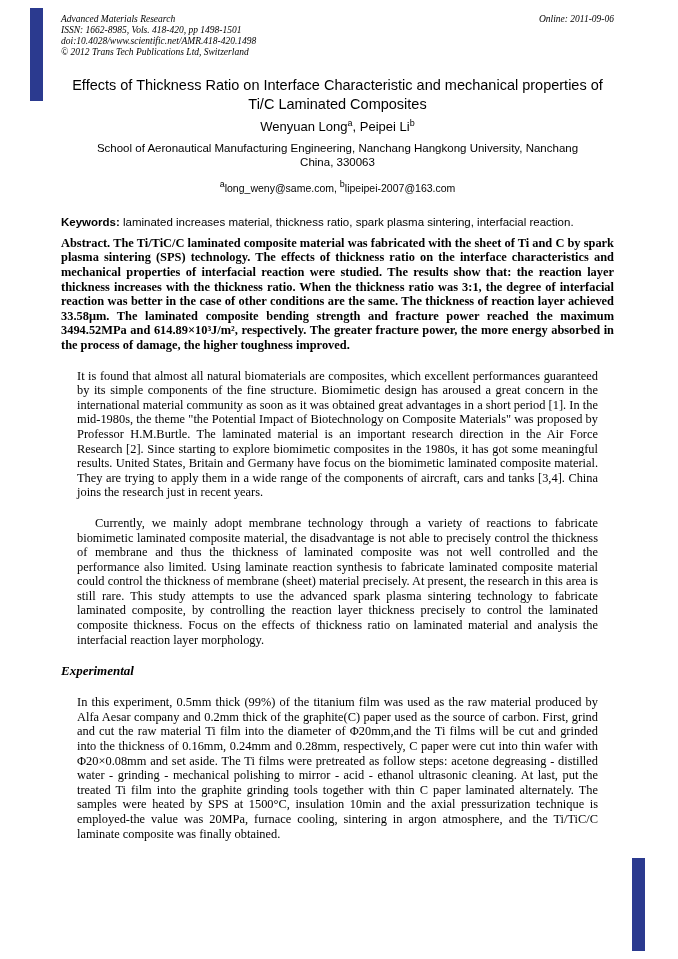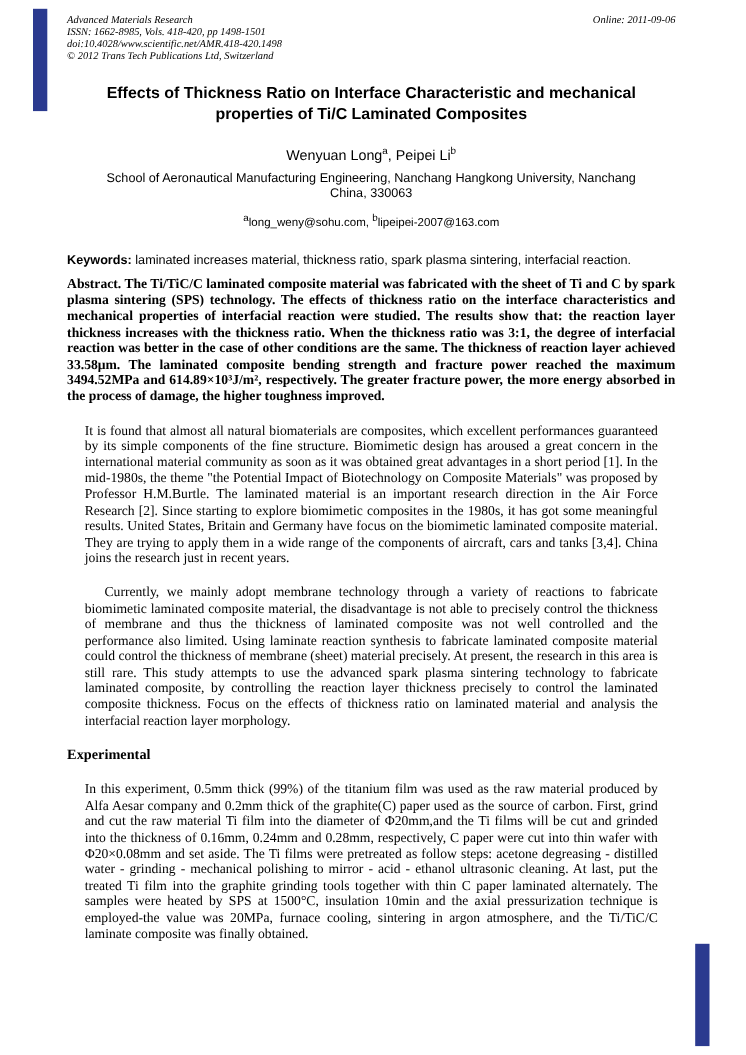--- a/index.html
+++ b/index.html
@@ -40,27 +40,27 @@
     font-style: italic;
     font-size: 9.5px;
     line-height: 11px;
   }
   .jheader .hleft div { white-space: nowrap; }
 
   
   .title {
     margin: 18px 8px 0 8px;
     font-family: "Liberation Sans", sans-serif;
-    font-weight: bold;
+    font-weight: normal;
     font-size: 14.5px;
     line-height: 18.5px;
     text-align: center;
   }
   .authors {
-    margin-top: 16px;
+    margin-top: 2px;
     font-family: "Liberation Sans", sans-serif;
     font-size: 13px;
     line-height: 17px;
     text-align: center;
   }
   .authors sup, .emails sup { font-size: 9px; }
   .affiliation {
     margin: 6px 26px 3px 26px;
     font-family: "Liberation Sans", sans-serif;
     font-size: 11.5px;
@@ -91,21 +91,21 @@
     font-weight: bold;
   }
 
   
   .section-heading {
     font-size: 13px;
     font-weight: bold;
     margin: 0 0 10px 0;
   }
   .mt-lg { margin-top: 34px; }
-  .mt-md { margin-top: 15px; }
+  .mt-md { margin-top: 15px; font-style: italic; }
   .body-para {
     margin: 16px;
     font-size: 12.4px;
     line-height: 14.6px;
     text-align: justify;
   }
   .body-para.indent { text-indent: 18px; }
 </style>
 </head>
 <body>
@@ -126,21 +126,21 @@
       </div>
       <div class="hright">Online: 2011-09-06</div>
     </div>
 
     <h1 class="title">Effects of Thickness Ratio on Interface Characteristic and mechanical properties of Ti/C Laminated Composites</h1>
 
     <div class="authors"><span>Wenyuan Long</span><sup>a</sup><span>, </span><span>Peipei Li</span><sup>b</sup></div>
 
     <div class="affiliation">School of Aeronautical Manufacturing Engineering, Nanchang Hangkong University, Nanchang China, 330063</div>
 
-    <div class="emails"><sup>a</sup><span>long_weny@sohu.com</span><span>, </span><sup>b</sup><span>lipeipei-2007@163.com</span></div>
+    <div class="emails"><sup>a</sup><span>long_weny@same.com</span><span>, </span><sup>b</sup><span>lipeipei-2007@163.com</span></div>
 
     <p class="keywords"><b>Keywords:</b><span> laminated increases material, thickness ratio, spark plasma sintering, interfacial reaction.</span></p>
 
     <p class="abstract"><b>Abstract.</b><span> The Ti/TiC/C laminated composite material was fabricated with the sheet of Ti and C by spark plasma sintering (SPS) technology. The effects of thickness ratio on the interface characteristics and mechanical properties of interfacial reaction were studied. The results show that: the reaction layer thickness increases with the thickness ratio. When the thickness ratio was 3:1, the degree of interfacial reaction was better in the case of other conditions are the same. The thickness of reaction layer achieved 33.58μm. The laminated composite bending strength and fracture power reached the maximum 3494.52MPa and 614.89×10³J/m², respectively. The greater fracture power, the more energy absorbed in the process of damage, the higher toughness improved.</span></p>
 
     <p class="body-para">It is found that almost all natural biomaterials are composites, which excellent performances guaranteed by its simple components of the fine structure. Biomimetic design has aroused a great concern in the international material community as soon as it was obtained great advantages in a short period [1]. In the mid-1980s, the theme "the Potential Impact of Biotechnology on Composite Materials" was proposed by Professor H.M.Burtle. The laminated material is an important research direction in the Air Force Research [2]. Since starting to explore biomimetic composites in the 1980s, it has got some meaningful results. United States, Britain and Germany have focus on the biomimetic laminated composite material. They are trying to apply them in a wide range of the components of aircraft, cars and tanks [3,4]. China joins the research just in recent years.</p>
     <p class="body-para indent">Currently, we mainly adopt membrane technology through a variety of reactions to fabricate biomimetic laminated composite material, the disadvantage is not able to precisely control the thickness of membrane and thus the thickness of laminated composite was not well controlled and the performance also limited. Using laminate reaction synthesis to fabricate laminated composite material could control the thickness of membrane (sheet) material precisely. At present, the research in this area is still rare. This study attempts to use the advanced spark plasma sintering technology to fabricate laminated composite, by controlling the reaction layer thickness precisely to control the laminated composite thickness. Focus on the effects of thickness ratio on laminated material and analysis the interfacial reaction layer morphology.</p>
 
     <h2 class="section-heading mt-md">Experimental</h2>
     <p class="body-para">In this experiment, 0.5mm thick (99%) of the titanium film was used as the raw material produced by Alfa Aesar company and 0.2mm thick of the graphite(C) paper used as the source of carbon. First, grind and cut the raw material Ti film into the diameter of Φ20mm,and the Ti films will be cut and grinded into the thickness of 0.16mm, 0.24mm and 0.28mm, respectively, C paper were cut into thin wafer with Φ20×0.08mm and set aside. The Ti films were pretreated as follow steps: acetone degreasing - distilled water - grinding - mechanical polishing to mirror - acid - ethanol ultrasonic cleaning. At last, put the treated Ti film into the graphite grinding tools together with thin C paper laminated alternately. The samples were heated by SPS at 1500°C, insulation 10min and the axial pressurization technique is employed-the value was 20MPa, furnace cooling, sintering in argon atmosphere, and the Ti/TiC/C laminate composite was finally obtained.</p>

